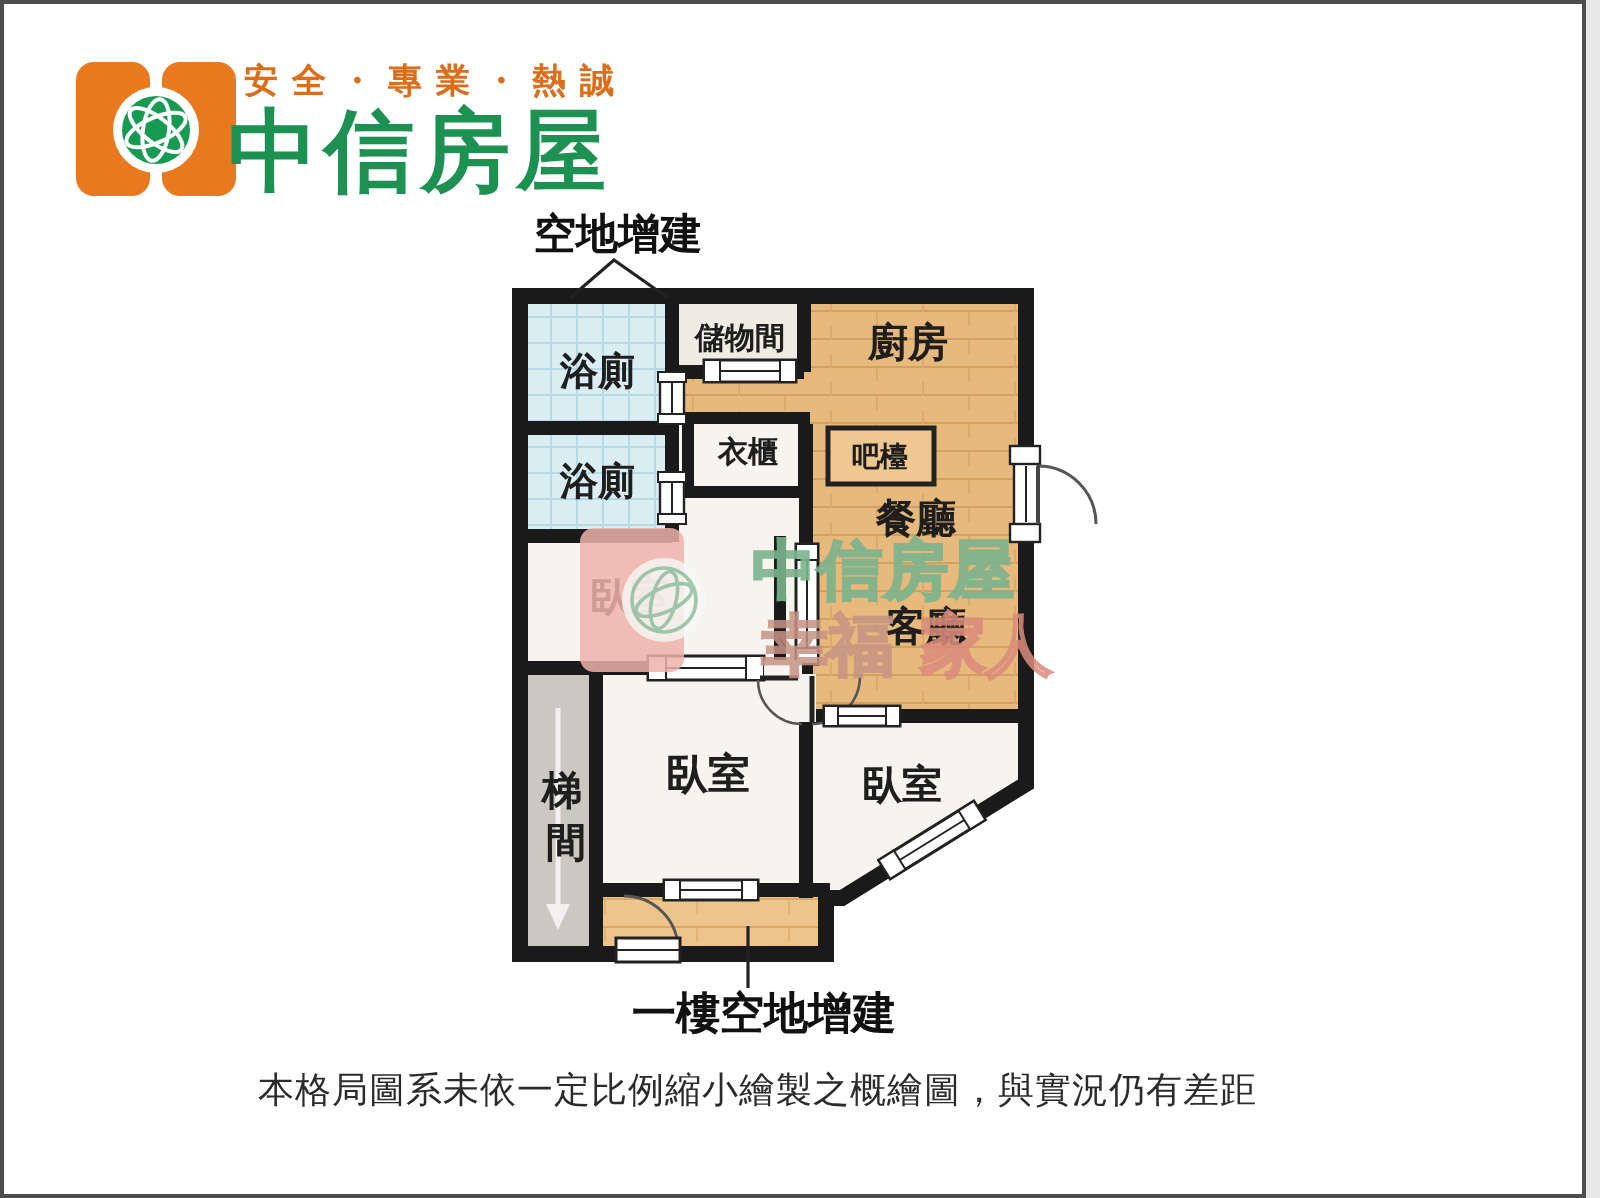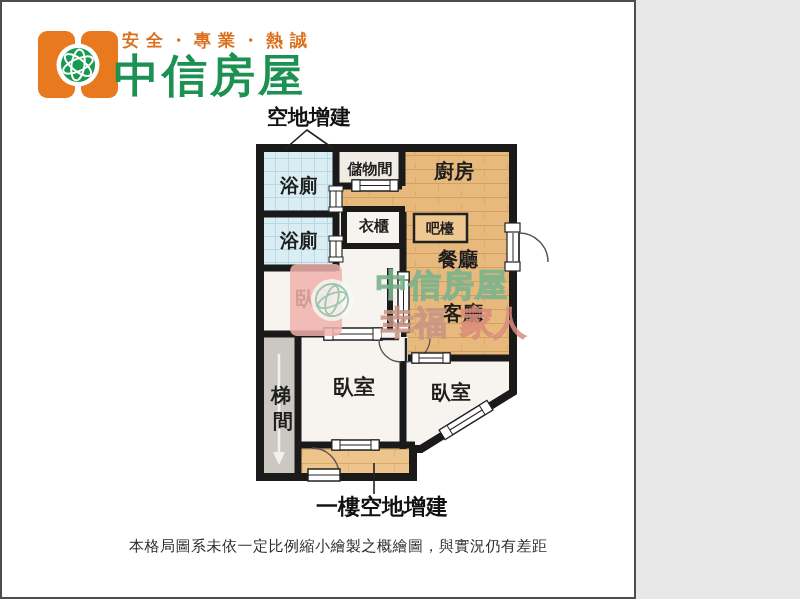--- a/index.html
+++ b/index.html
@@ -1,36 +1,36 @@
 <!DOCTYPE html>
 <html><head>
 <meta charset="utf-8">
 <style>
   html,body{margin:0;padding:0;background:#e8e8e8;}
   .screen{
-    position:relative;width:636px;height:599px;background:#ffffff;
+    position:relative;width:793px;height:599px;background:#ffffff;
     border:2px solid #4d4d4d;box-sizing:border-box;overflow:hidden;
     font-family:"Liberation Sans",sans-serif;
   }
   .header{position:absolute;left:0;top:0;width:100%;height:110px;}
   .logo-mark{position:absolute;left:33px;top:25px;}
   .slogan{
     position:absolute;left:120px;top:27px;font-size:17px;font-weight:bold;
     color:#DC6E1A;letter-spacing:7px;white-space:nowrap;
   }
   .brand{
     position:absolute;left:112px;top:44px;font-size:45px;font-weight:bold;
     color:#1C9151;letter-spacing:3px;white-space:nowrap;
   }
   .plan-svg{position:absolute;left:0;top:0;}
   .room-label{font-family:"Liberation Sans",sans-serif;font-weight:bold;fill:#1e1e1e;}
   .anno-label{font-family:"Liberation Sans",sans-serif;font-weight:bold;fill:#111;}
   .footer{
     position:absolute;left:127px;top:531px;width:620px;
-    font-size:15px;line-height:25px;color:#2b2b2b;letter-spacing:0.5px;
+    font-size:18px;line-height:25px;color:#2b2b2b;letter-spacing:0.5px;
   }
 </style>
 </head>
 <body>
 
 <div class="screen">
 
   <div class="header">
     <svg class="logo-mark" width="90" height="76" viewBox="0 0 90 76">
       <rect x="3" y="4" width="37" height="67" rx="9" fill="#E8791E"></rect>

